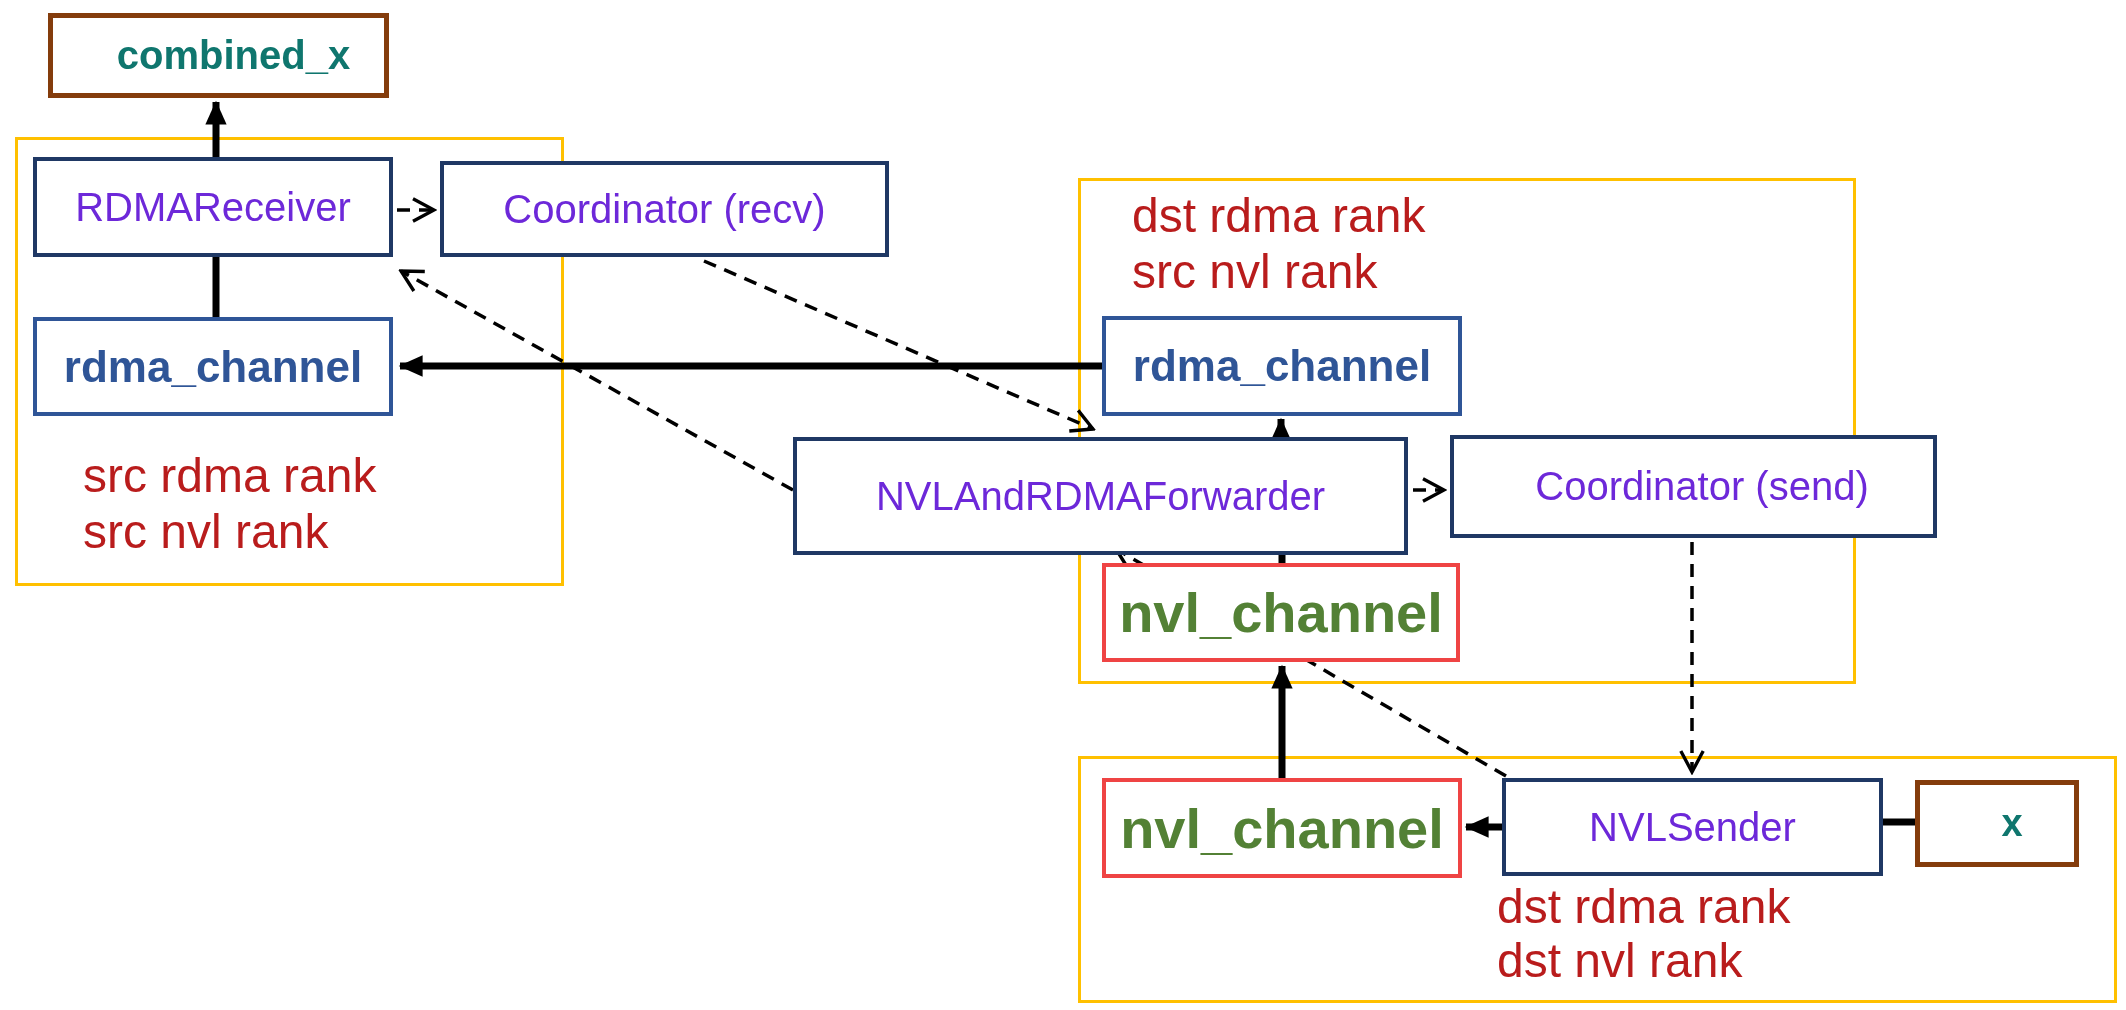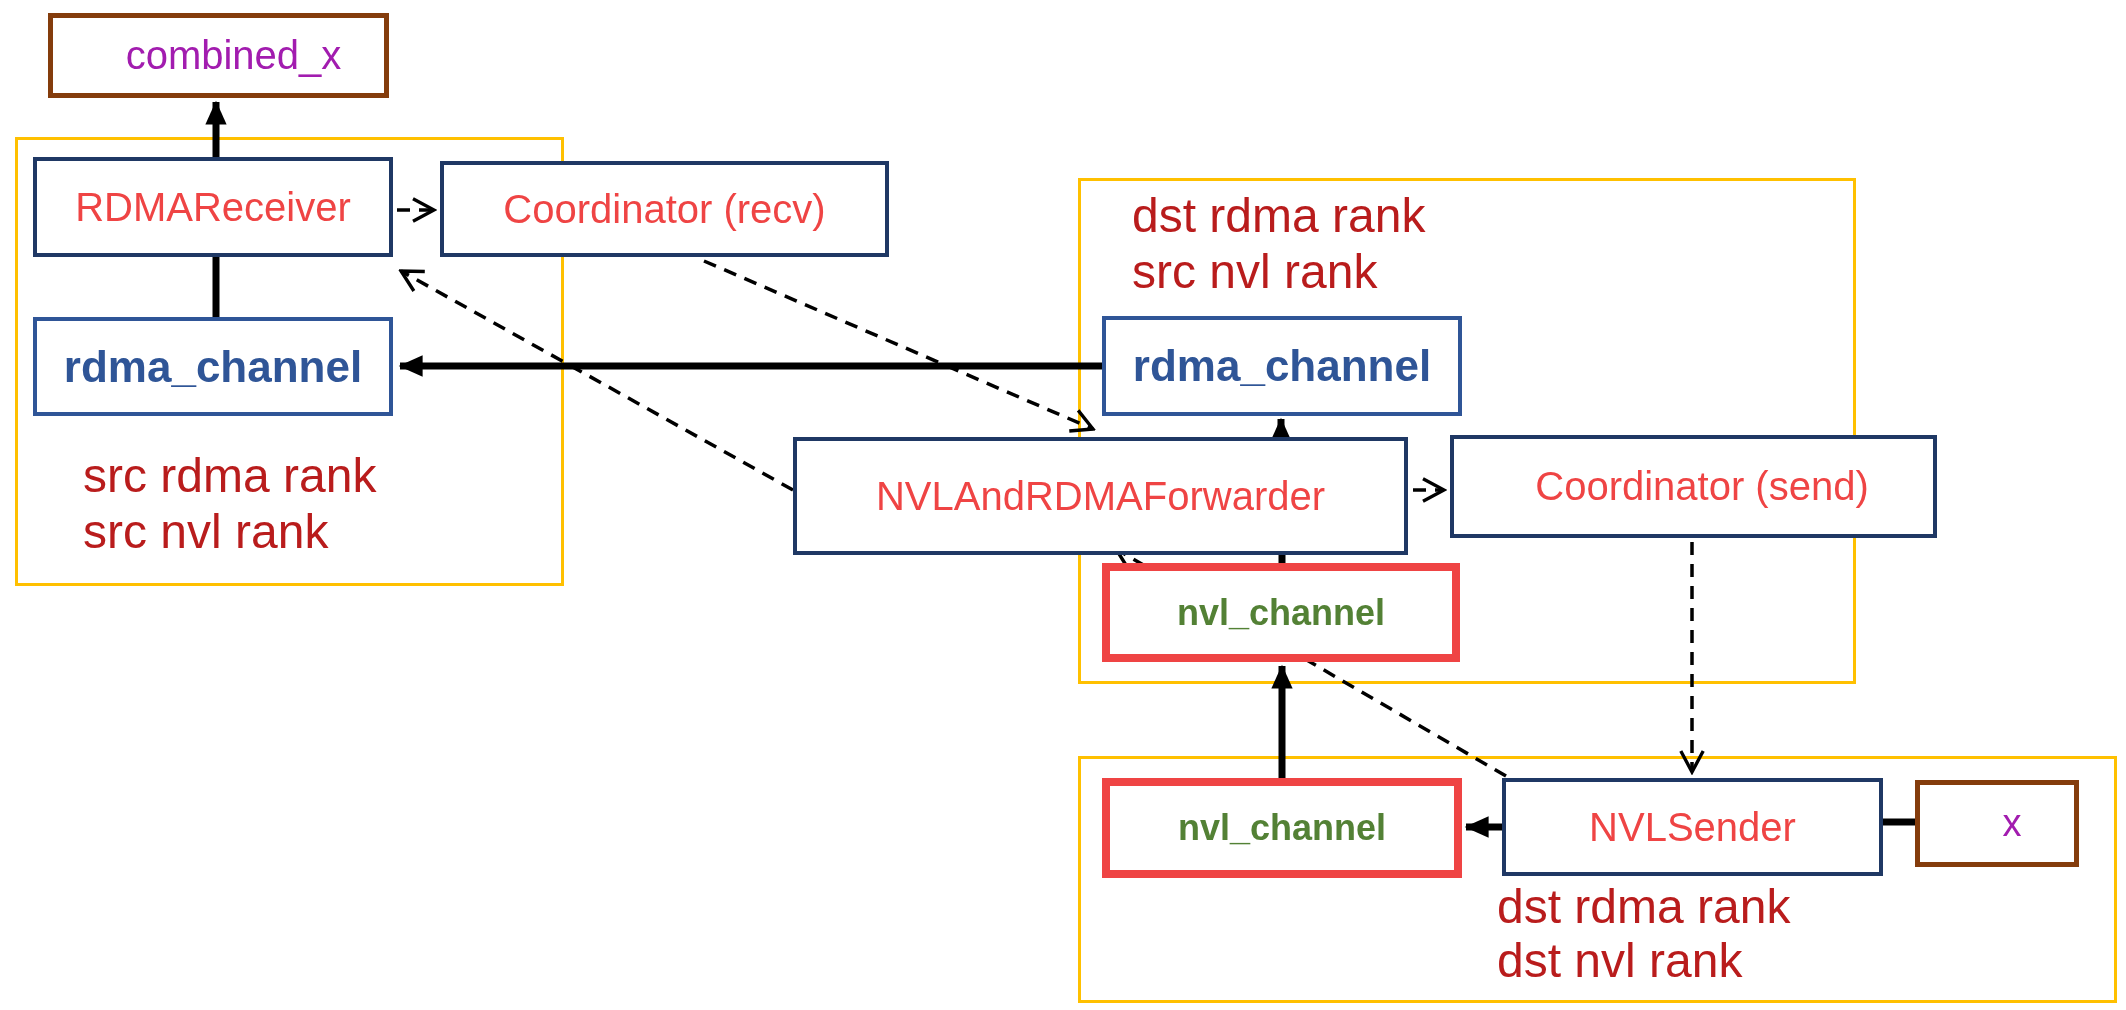--- a/index.html
+++ b/index.html
@@ -20,24 +20,24 @@
     position:absolute;left:0;top:0;width:2126px;height:1010px;
     z-index:2;
   }
   .node{
     position:absolute;
     background:#ffffff;
     display:flex;align-items:center;justify-content:center;
     z-index:3;
     box-sizing:border-box;
   }
-  .module{border:4px solid #1F3864;color:#ef4444;font-size:40px;}
+  .module{border:4px solid #1F3864;color:#6d28d9;font-size:40px;}
   .rdma{border:4px solid #2F5597;color:#2F5597;font-size:44px;font-weight:bold;}
-  .nvl{border:8px solid #ef4444;color:#538135;font-size:36px;font-weight:bold;}
-  .tensor{border:5px solid #843C0C;color:#a21caf;font-weight:normal;padding-left:30px;}
+  .nvl{border:4px solid #ef4444;color:#538135;font-size:56px;font-weight:bold;}
+  .tensor{border:5px solid #843C0C;color:#0f766e;font-weight:bold;padding-left:30px;}
   .rank-text{
     position:absolute;
     color:#b91c1c;
     font-size:48px;
     line-height:56px;
     white-space:nowrap;
     z-index:2;
   }
 </style>
 </head>

